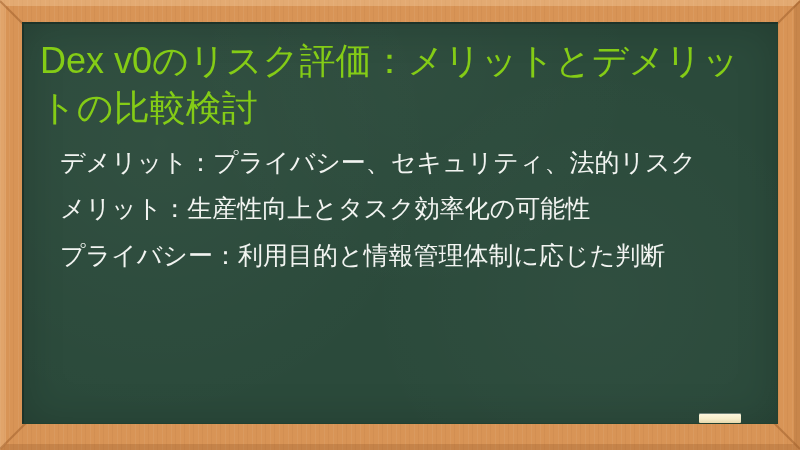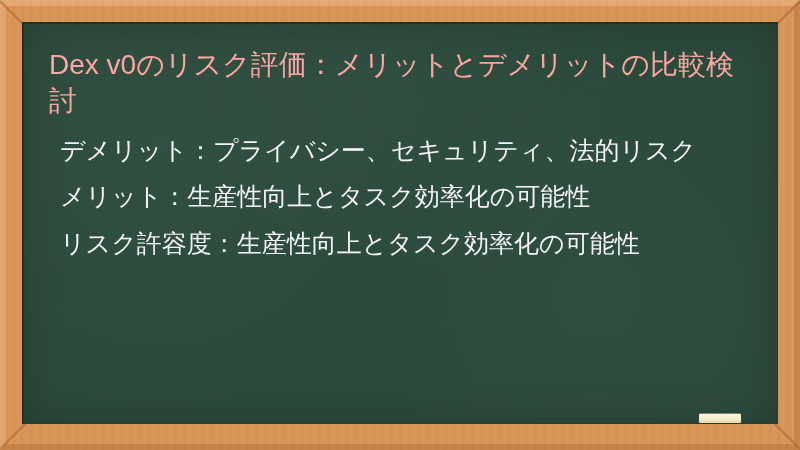--- a/index.html
+++ b/index.html
@@ -97,26 +97,26 @@
 
   
   #content {
     position: absolute;
     left: 0; top: 0; right: 0; bottom: 0;
     padding: 10px 18px 0 14px;
     box-sizing: border-box;
   }
 
   #slide-title {
-    color: #fca5a5;
-    font-size: 28px;
+    color: #84cc16;
+    font-size: 36px;
     line-height: 1.30;
     font-weight: 400;
     letter-spacing: 0px;
-    margin: 9px;
+    margin: 0;
     padding: 4px 2px 0 2px;
     white-space: pre-wrap;
   }
 
   #bullet-list {
     list-style: none;
     margin: 14px 0 0 0;
     padding: 0 0 0 22px;
   }
   #bullet-list li {
@@ -155,20 +155,20 @@
 
   <div id="board">
     <div class="board-dust"></div>
 
     <div id="content">
       <h1 id="slide-title">Dex v0のリスク評価：メリットとデメリットの比較検討</h1>
 
       <ul id="bullet-list">
         <li>デメリット：プライバシー、セキュリティ、法的リスク</li>
         <li>メリット：生産性向上とタスク効率化の可能性</li>
-        <li>リスク許容度：生産性向上とタスク効率化の可能性</li>
+        <li>プライバシー：利用目的と情報管理体制に応じた判断</li>
       </ul>
     </div>
 
     <div id="chalk-stick"></div>
   </div>
 
 </div>
 
 </body></html>

